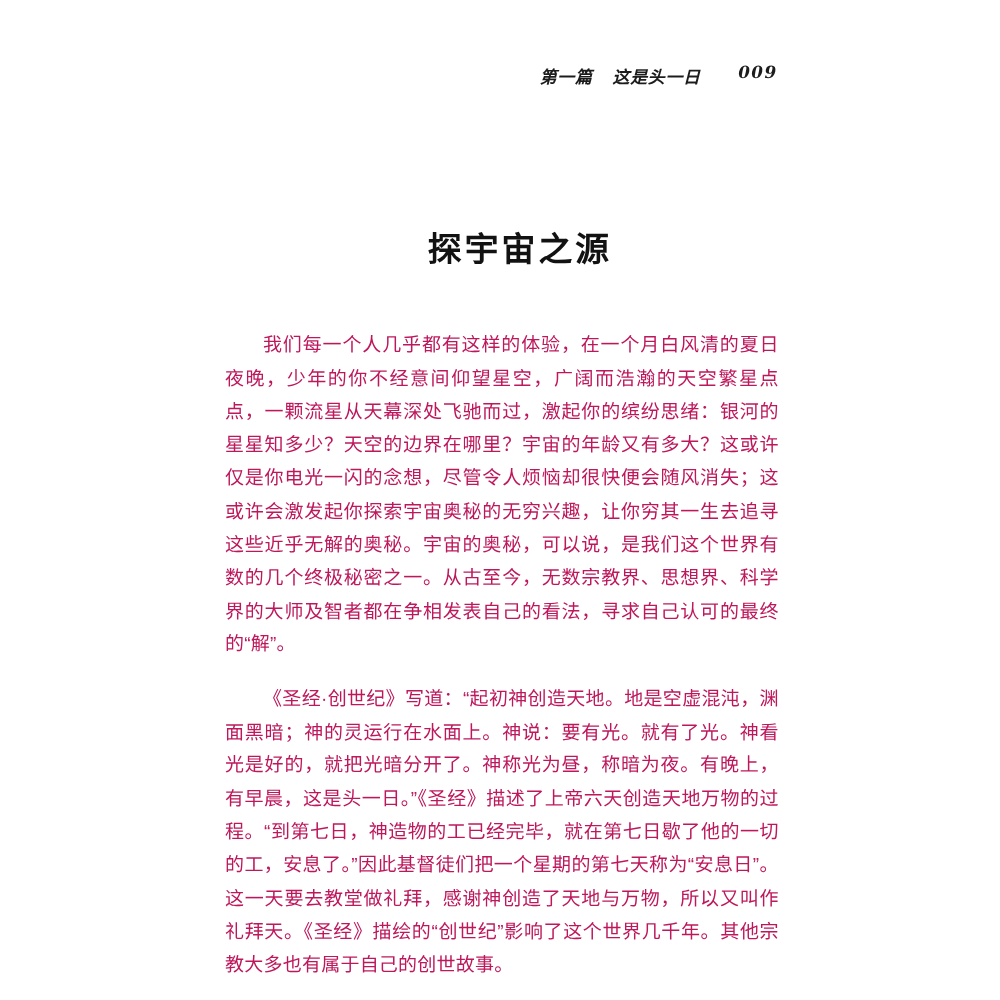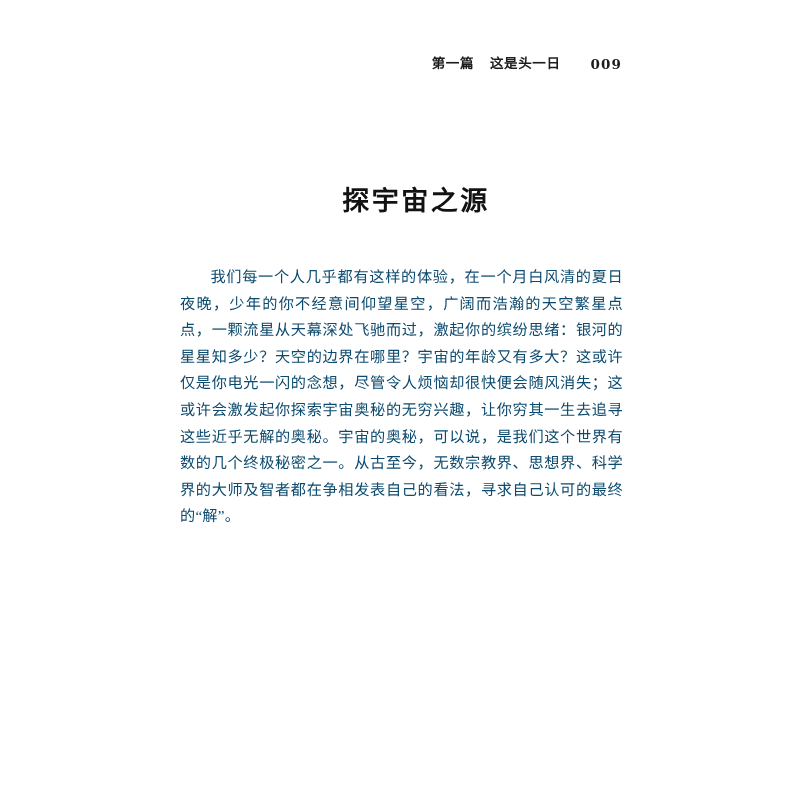--- a/index.html
+++ b/index.html
@@ -27,22 +27,23 @@
 
   
   .running-head {
     position: absolute;
     top: 50px;
     left: 180px;
     right: 178px;
     height: 22px;
     display: flex;
     justify-content: flex-end;
-    align-items: flex-end;
+    align-items: flex-start;
     white-space: nowrap;
+    font-style: italic;
   }
   .rh-section {
     font-family: "DejaVu Serif", "Liberation Serif", serif;
     font-weight: bold;
     font-size: 13.5px;
     letter-spacing: 0.6px;
     color: #1c1c1c;
   }
   .rh-gap {
     display: inline-block;
@@ -82,24 +83,24 @@
     line-height: 34px;
     padding-left: 16px;
   }
 
   
   .body-text {
     position: absolute;
     top: 264px;
     left: 180px;
     width: 443px;
-    font-family: Liberation Serif, serif;
+    font-family: Liberation Sans, sans-serif;
     font-size: 15.2px;
     line-height: 26.6px;
-    color: #0c4a6e;
+    color: #be185d;
     text-align: justify;
     text-justify: inter-character;
     letter-spacing: 0.2px;
   }
   .body-text p {
     margin: 0 0 0 0;
     text-indent: 2em;
     text-align: justify;
     text-justify: inter-character;
     word-break: break-all;
@@ -118,16 +119,17 @@
     <span class="rh-gap"></span>
     <span class="rh-title">这是头一日</span>
     <span class="rh-gap2"></span>
     <span class="rh-folio">009</span>
   </div>
 
   <h1 class="chapter-title">探宇宙之源</h1>
 
   <div class="body-text">
     <p>我们每一个人几乎都有这样的体验，在一个月白风清的夏日夜晚，少年的你不经意间仰望星空，广阔而浩瀚的天空繁星点点，一颗流星从天幕深处飞驰而过，激起你的缤纷思绪：银河的星星知多少？天空的边界在哪里？宇宙的年龄又有多大？这或许仅是你电光一闪的念想，尽管令人烦恼却很快便会随风消失；这或许会激发起你探索宇宙奥秘的无穷兴趣，让你穷其一生去追寻这些近乎无解的奥秘。宇宙的奥秘，可以说，是我们这个世界有数的几个终极秘密之一。从古至今，无数宗教界、思想界、科学界的大师及智者都在争相发表自己的看法，寻求自己认可的最终的“解”。</p>
+    <p>《圣经·创世纪》写道：“起初神创造天地。地是空虚混沌，渊面黑暗；神的灵运行在水面上。神说：要有光。就有了光。神看光是好的，就把光暗分开了。神称光为昼，称暗为夜。有晚上，有早晨，这是头一日。”《圣经》描述了上帝六天创造天地万物的过程。“到第七日，神造物的工已经完毕，就在第七日歇了他的一切的工，安息了。”因此基督徒们把一个星期的第七天称为“安息日”。这一天要去教堂做礼拜，感谢神创造了天地与万物，所以又叫作礼拜天。《圣经》描绘的“创世纪”影响了这个世界几千年。其他宗教大多也有属于自己的创世故事。</p>
 
   </div>
 
 </div>
 
 </body></html>

